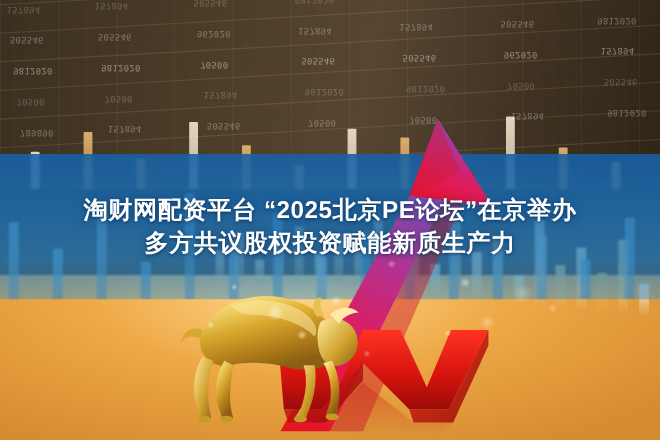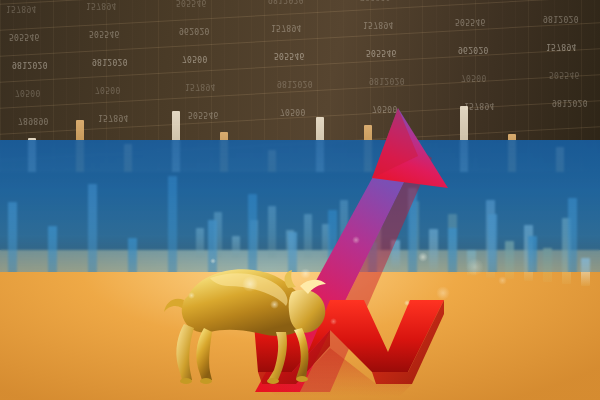--- a/index.html
+++ b/index.html
@@ -313,14 +313,18 @@
       <div class="bokeh" style="left: 418px; top: 252px; width: 10px; height: 10px; background: radial-gradient(circle, rgba(255, 252, 235, 0.5) 0%, rgba(255, 244, 200, 0) 70%);"></div>
       <div class="bokeh" style="left: 436px; top: 286px; width: 14px; height: 14px; background: radial-gradient(circle, rgba(255, 252, 235, 0.35) 0%, rgba(255, 244, 200, 0) 70%);"></div>
       <div class="bokeh" style="left: 404px; top: 300px; width: 6px; height: 6px; background: radial-gradient(circle, rgba(255, 252, 235, 0.55) 0%, rgba(255, 244, 200, 0) 70%);"></div>
       <div class="bokeh" style="left: 352px; top: 236px; width: 8px; height: 8px; background: radial-gradient(circle, rgba(255, 252, 235, 0.4) 0%, rgba(255, 244, 200, 0) 70%);"></div>
       <div class="bokeh" style="left: 466px; top: 258px; width: 18px; height: 18px; background: radial-gradient(circle, rgba(255, 252, 235, 0.28) 0%, rgba(255, 244, 200, 0) 70%);"></div>
       <div class="bokeh" style="left: 210px; top: 258px; width: 6px; height: 6px; background: radial-gradient(circle, rgba(255, 252, 235, 0.5) 0%, rgba(255, 244, 200, 0) 70%);"></div>
       <div class="bokeh" style="left: 330px; top: 318px; width: 7px; height: 7px; background: radial-gradient(circle, rgba(255, 252, 235, 0.35) 0%, rgba(255, 244, 200, 0) 70%);"></div>
       <div class="bokeh" style="left: 498px; top: 276px; width: 9px; height: 9px; background: radial-gradient(circle, rgba(255, 252, 235, 0.3) 0%, rgba(255, 244, 200, 0) 70%);"></div>
     </div>
 
+  <div id="headline">
+    <div class="hl" id="hl1">淘财网配资平台 “2025北京PE论坛”在京举办</div>
+    <div class="hl" id="hl2">多方共议股权投资赋能新质生产力</div>
+  </div>
 
 </div>
 
 </body></html>

